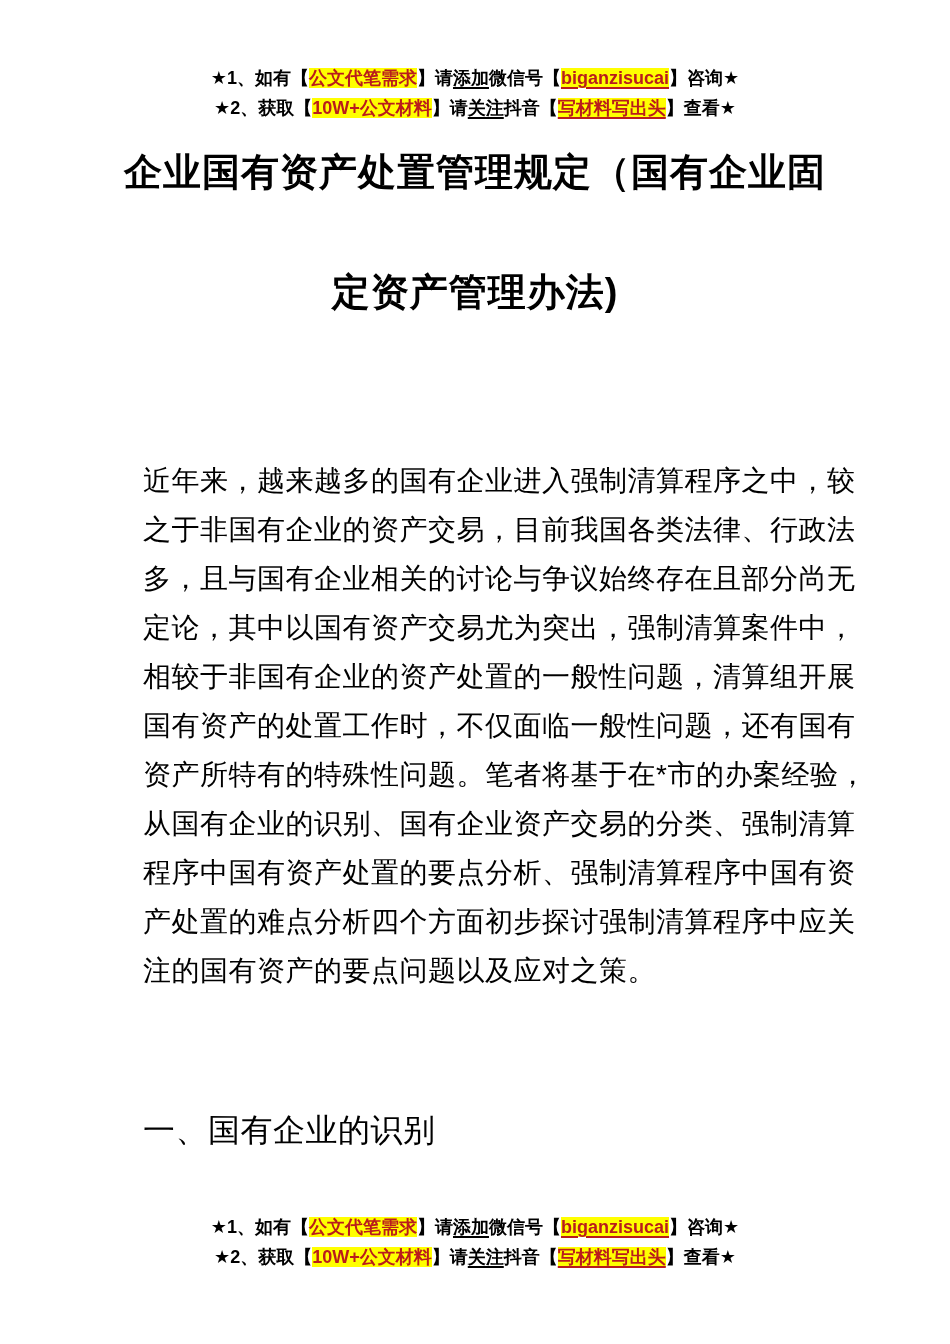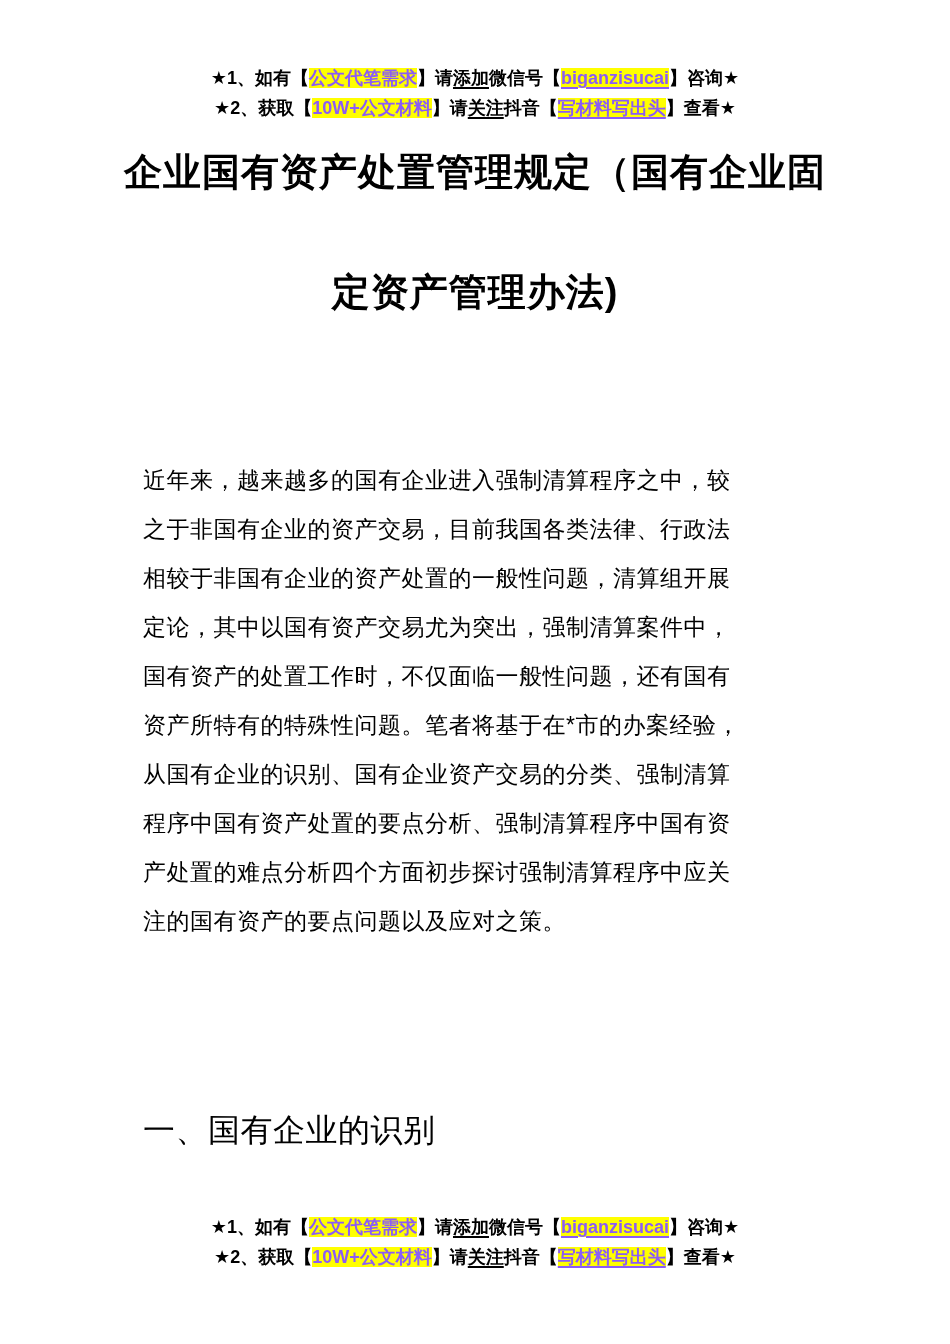--- a/index.html
+++ b/index.html
@@ -23,21 +23,21 @@
     font-weight: bold;
     line-height: 30px;
     color: #000000;
     white-space: nowrap;
   }
   .promo-top { top: 63px; }
   .promo-bottom { top: 1212px; }
   .seg { display: inline; }
   .hl {
     background: #ffff00;
-    color: #8b5cf6;
+    color: #b91c1c;
   }
   .u {
     text-decoration: underline;
     text-decoration-thickness: 2px;
     text-underline-offset: 3px;
     text-align: right;
   }
   
   .doc-title {
     position: absolute;
@@ -50,21 +50,21 @@
     line-height: 120px;
     letter-spacing: 1px;
     white-space: nowrap;
   }
   
   .body-par {
     position: absolute;
     top: 456px;
     left: 143px;
     width: 690px;
-    font-size: 23px;
+    font-size: 28px;
     font-weight: 400;
     line-height: 49px;
     letter-spacing: 0.5px;
   }
   .par-line { white-space: nowrap; }
   
   .section-block {
     position: absolute;
     top: 1106px;
     left: 143px;
@@ -90,22 +90,23 @@
   </div>
 
   <div class="doc-title">
     <div>企业国有资产处置管理规定（国有企业固</div>
     <div>定资产管理办法)</div>
   </div>
 
   <div class="body-par">
     <div class="par-line">近年来，越来越多的国有企业进入强制清算程序之中，较</div>
     <div class="par-line">之于非国有企业的资产交易，目前我国各类法律、行政法</div>
+    <div class="par-line">多，且与国有企业相关的讨论与争议始终存在且部分尚无</div>
+    <div class="par-line">定论，其中以国有资产交易尤为突出，强制清算案件中，</div>
     <div class="par-line">相较于非国有企业的资产处置的一般性问题，清算组开展</div>
-    <div class="par-line">定论，其中以国有资产交易尤为突出，强制清算案件中，</div>
     <div class="par-line">国有资产的处置工作时，不仅面临一般性问题，还有国有</div>
     <div class="par-line">资产所特有的特殊性问题。笔者将基于在*市的办案经验，</div>
     <div class="par-line">从国有企业的识别、国有企业资产交易的分类、强制清算</div>
     <div class="par-line">程序中国有资产处置的要点分析、强制清算程序中国有资</div>
     <div class="par-line">产处置的难点分析四个方面初步探讨强制清算程序中应关</div>
     <div class="par-line">注的国有资产的要点问题以及应对之策。</div>
   </div>
 
   <div class="section-block">
     <div class="par-line">一、国有企业的识别</div>

